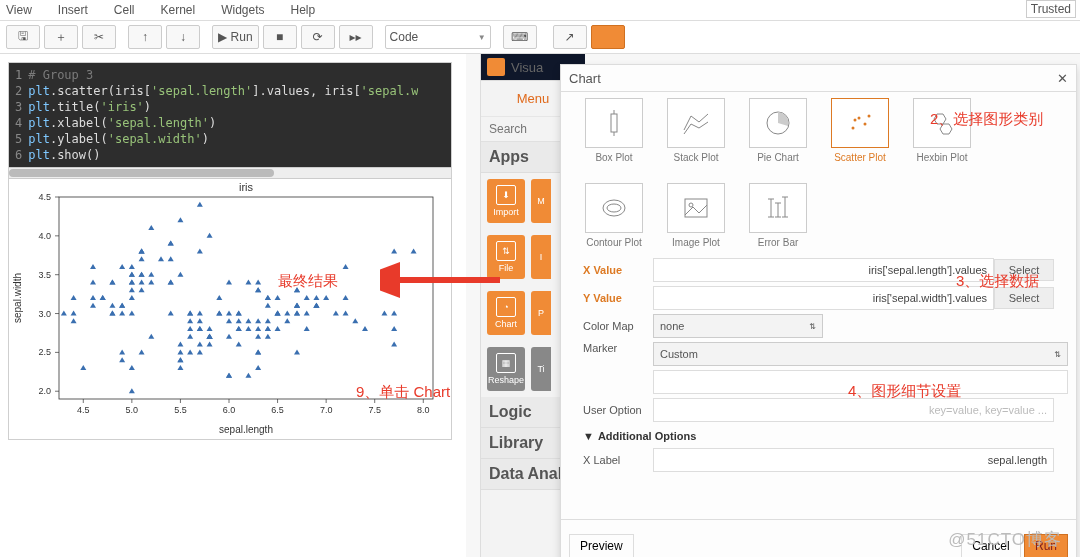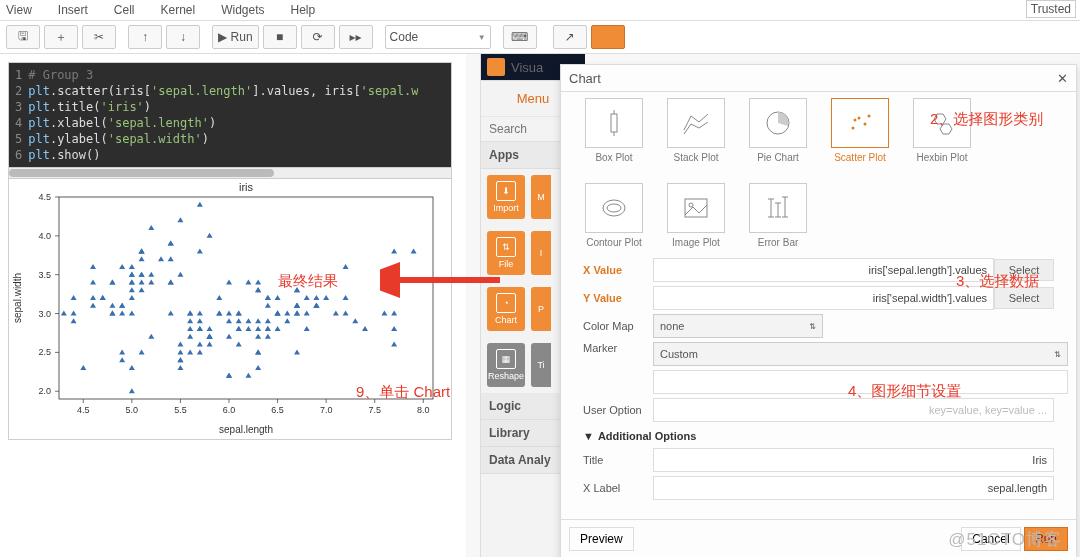--- a/index.html
+++ b/index.html
@@ -20,21 +20,21 @@
 .codebar { height:10px; background:#eee; border-top:1px solid #ccc; border-bottom:1px solid #ccc; position:relative; }
 .codebar .thumb { position:absolute; left:0; width:60%; top:1px; height:8px; background:#bbb; border-radius:4px; }
 .plot { height:260px; position:relative; background:#fff; }
 .panel-col { width:104px; background:#f3f3f3; border-left:1px solid #ddd; display:flex; flex-direction:column; position:relative; }
 .brand { height:26px; background:#0f172a; border-bottom:1px solid #ddd; display:flex; align-items:center; padding:0 6px; gap:6px; }
 .brand .sq { width:18px; height:18px; background:#f08b36; border-radius:2px; }
 .brand span { color:#666; font-size:13px; }
 .pmenu { color:#e06a1c; font-size:13px; text-align:center; padding:10px 0; border-bottom:1px solid #e6e6e6; }
 .search { padding:4px 6px; border-bottom:1px solid #e0e0e0; }
 .search input { width:100%; border:none; background:transparent; font-size:12px; color:#888; outline:none; }
-.phead { padding:6px 8px; font-weight:bold; color:#555; border-bottom:1px solid #ddd; font-size:12px; background:#eaeaea; }
+.phead { padding:6px 8px; font-weight:bold; color:#555; border-bottom:1px solid #ddd; font-size:16px; background:#eaeaea; }
 .app-row { display:flex; padding:6px; gap:6px; }
 .app-tile { width:38px; height:44px; border-radius:3px; background:#f08b36; color:#fff; font-size:9px; display:flex; flex-direction:column; align-items:center; justify-content:center; gap:2px; }
 .app-tile.clip { width:20px; border-radius:3px 0 0 3px; }
 .ticon { width:18px; height:18px; border:1.5px solid #fff; border-radius:2px; display:flex; align-items:center; justify-content:center; }
 .chart-panel { position:absolute; left:560px; top:64px; width:515px; height:493px; background:#fdfdfd; border:1px solid #dcdcdc; box-shadow:0 4px 8px rgba(0,0,0,0.15); display:flex; flex-direction:column; z-index:5; }
 .cp-head { height:26px; display:flex; align-items:center; justify-content:space-between; padding:0 8px; border-bottom:1px solid #ddd; color:#555; font-size:13px; }
 .cp-body { flex:1; overflow:hidden; padding:6px 22px; }
 .ctypes { display:flex; gap:20px; flex-wrap:wrap; margin-bottom:10px; }
 .ctype { width:62px; text-align:center; }
 .ctype .box { width:56px; height:48px; border:1px solid #ccc; display:flex; align-items:center; justify-content:center; margin:0 auto 4px; background:#fff; }
@@ -42,21 +42,21 @@
 .ctype span { font-size:10px; color:#777; display:block; }
 .ctype.sel span { color:#dd7a24; }
 .form-row { display:flex; align-items:center; margin-bottom:4px; }
 .form-row .lbl { width:70px; font-size:11px; color:#555; }
 .form-row .lbl.orange { color:#dd7a24; font-weight:bold; }
 .form-row input.txt { flex:1; border:1px solid #ddd; height:22px; font-size:11px; padding:0 6px; color:#444; background:#fff;text-align:right; }
 .form-row input.txt::placeholder{color:#bbb;}
 .sel-btn { width:60px; height:22px; border:1px solid #ddd; background:#eee; font-size:11px; color:#555; }
 .ddl { border:1px solid #ccc; height:22px; background:#f3f3f3; width:156px; padding:0 6px; font-size:11px; color:#555; display:flex; align-items:center; justify-content:space-between; }
 .addl { font-size:11px; color:#333; margin:8px 0 6px; display:flex; gap:4px; align-items:center; }
-.cp-foot { height:38px; border-top:1px solid #ddd; display:flex; align-items:center; justify-content:space-between; padding:0 8px; background:#fdfdfd; }
+.cp-foot { height:38px; border-top:1px solid #ddd; display:flex; align-items:flex-end; justify-content:space-between; padding:0 8px; background:#fdfdfd; }
 .pf { height:24px; padding:0 10px; border:1px solid #ddd; background:#fdfdfd; font-size:12px; }
 .pf.run { background:#f08b36; color:#7f1d1d; border-color:#d07020; }
 .annot { position:absolute; color:#e83a2a; font-size:15px; z-index:10; pointer-events:none; }
 .arrow-svg { position:absolute; z-index:9; pointer-events:none; }
 .watermark { position:absolute; right:18px; bottom:6px; color:#bbb; font-size:17px; letter-spacing:1px; z-index:8; font-family:sans-serif; }
 </style>
 </head>
 <body>
 
 <div class="menubar">
@@ -468,24 +468,20 @@
     </div>
     <div class="form-row">
       <span class="lbl">User Option</span>
       <input class="txt" placeholder="key=value, key=value ..." style="">
     </div>
     <div class="addl">
         <span>▼</span>
         <b>Additional Options</b>
       </div>
     <div class="form-row">
-      <span class="lbl">Title</span>
-      <input class="txt" value="Iris" style="">
-    </div>
-    <div class="form-row">
       <span class="lbl">X Label</span>
       <input class="txt" value="sepal.length" style="">
     </div>
   </div>
   <div class="cp-foot">
     <button class="pf">Preview</button>
     <div>
       <button class="pf">Cancel</button>
       <button class="pf run">Run</button>
     </div>

